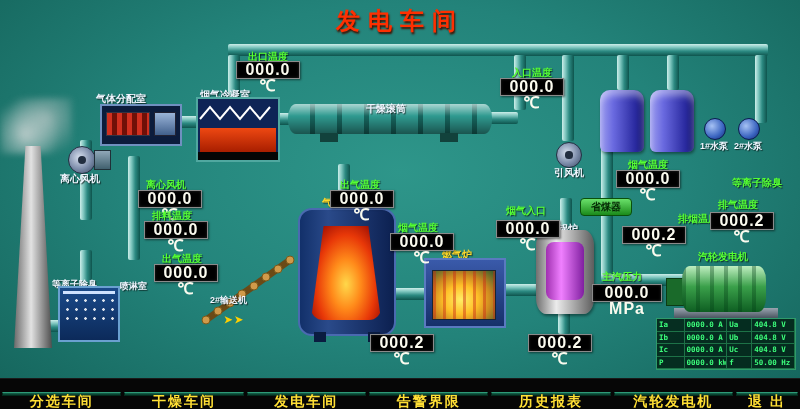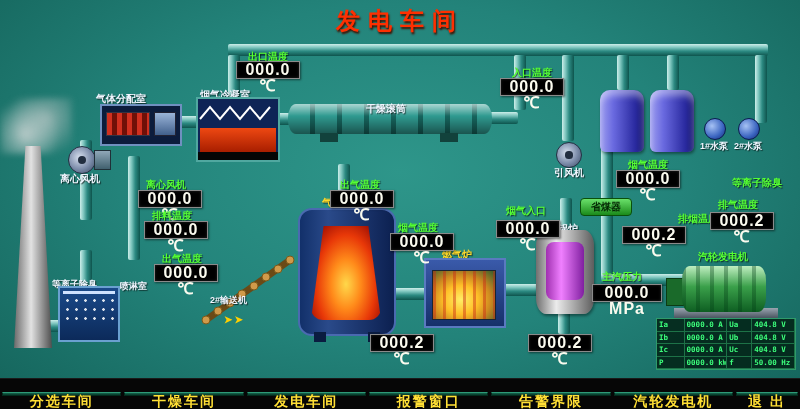--- a/index.html
+++ b/index.html
@@ -285,18 +285,18 @@
     <div>P</div>
     <div>0000.0 kW</div>
     <div>f</div>
     <div>50.00 Hz</div>
   </div>
 
   <div class="menu">
     <button>分选车间</button>
     <button>干燥车间</button>
     <button>发电车间</button>
-    <button>报警窗口</button>
     <button>告警界限</button>
+    <button>历史报表</button>
     <button>汽轮发电机</button>
     <button class="exit">退 出</button>
   </div>
 </div>
 
 </body></html>

